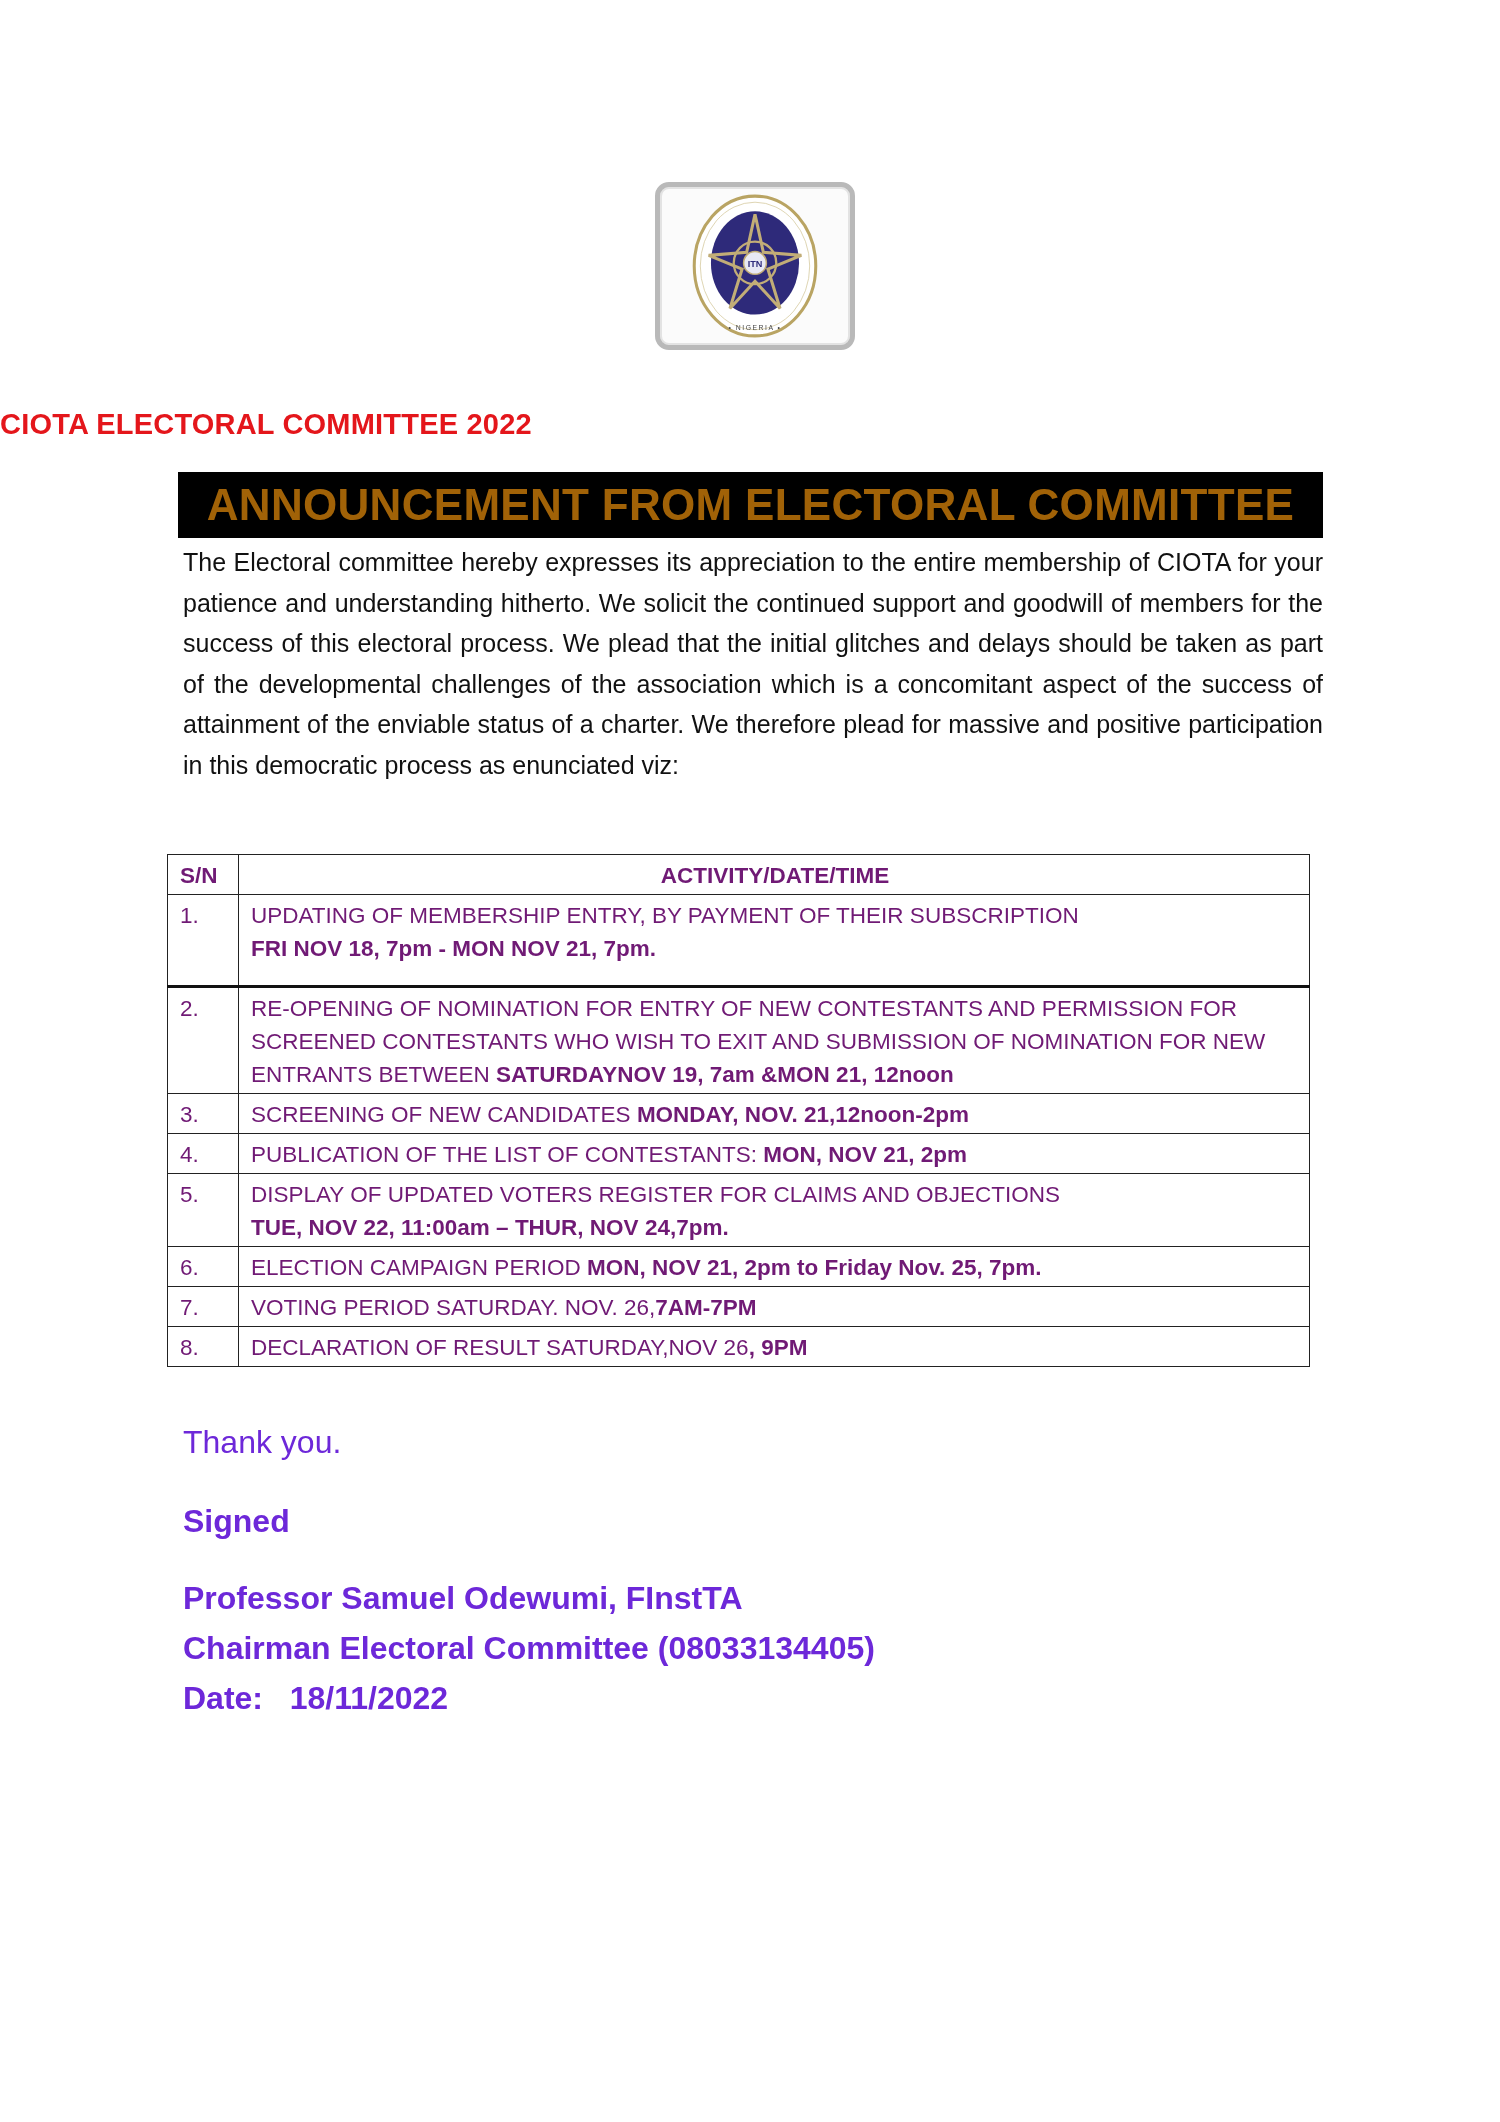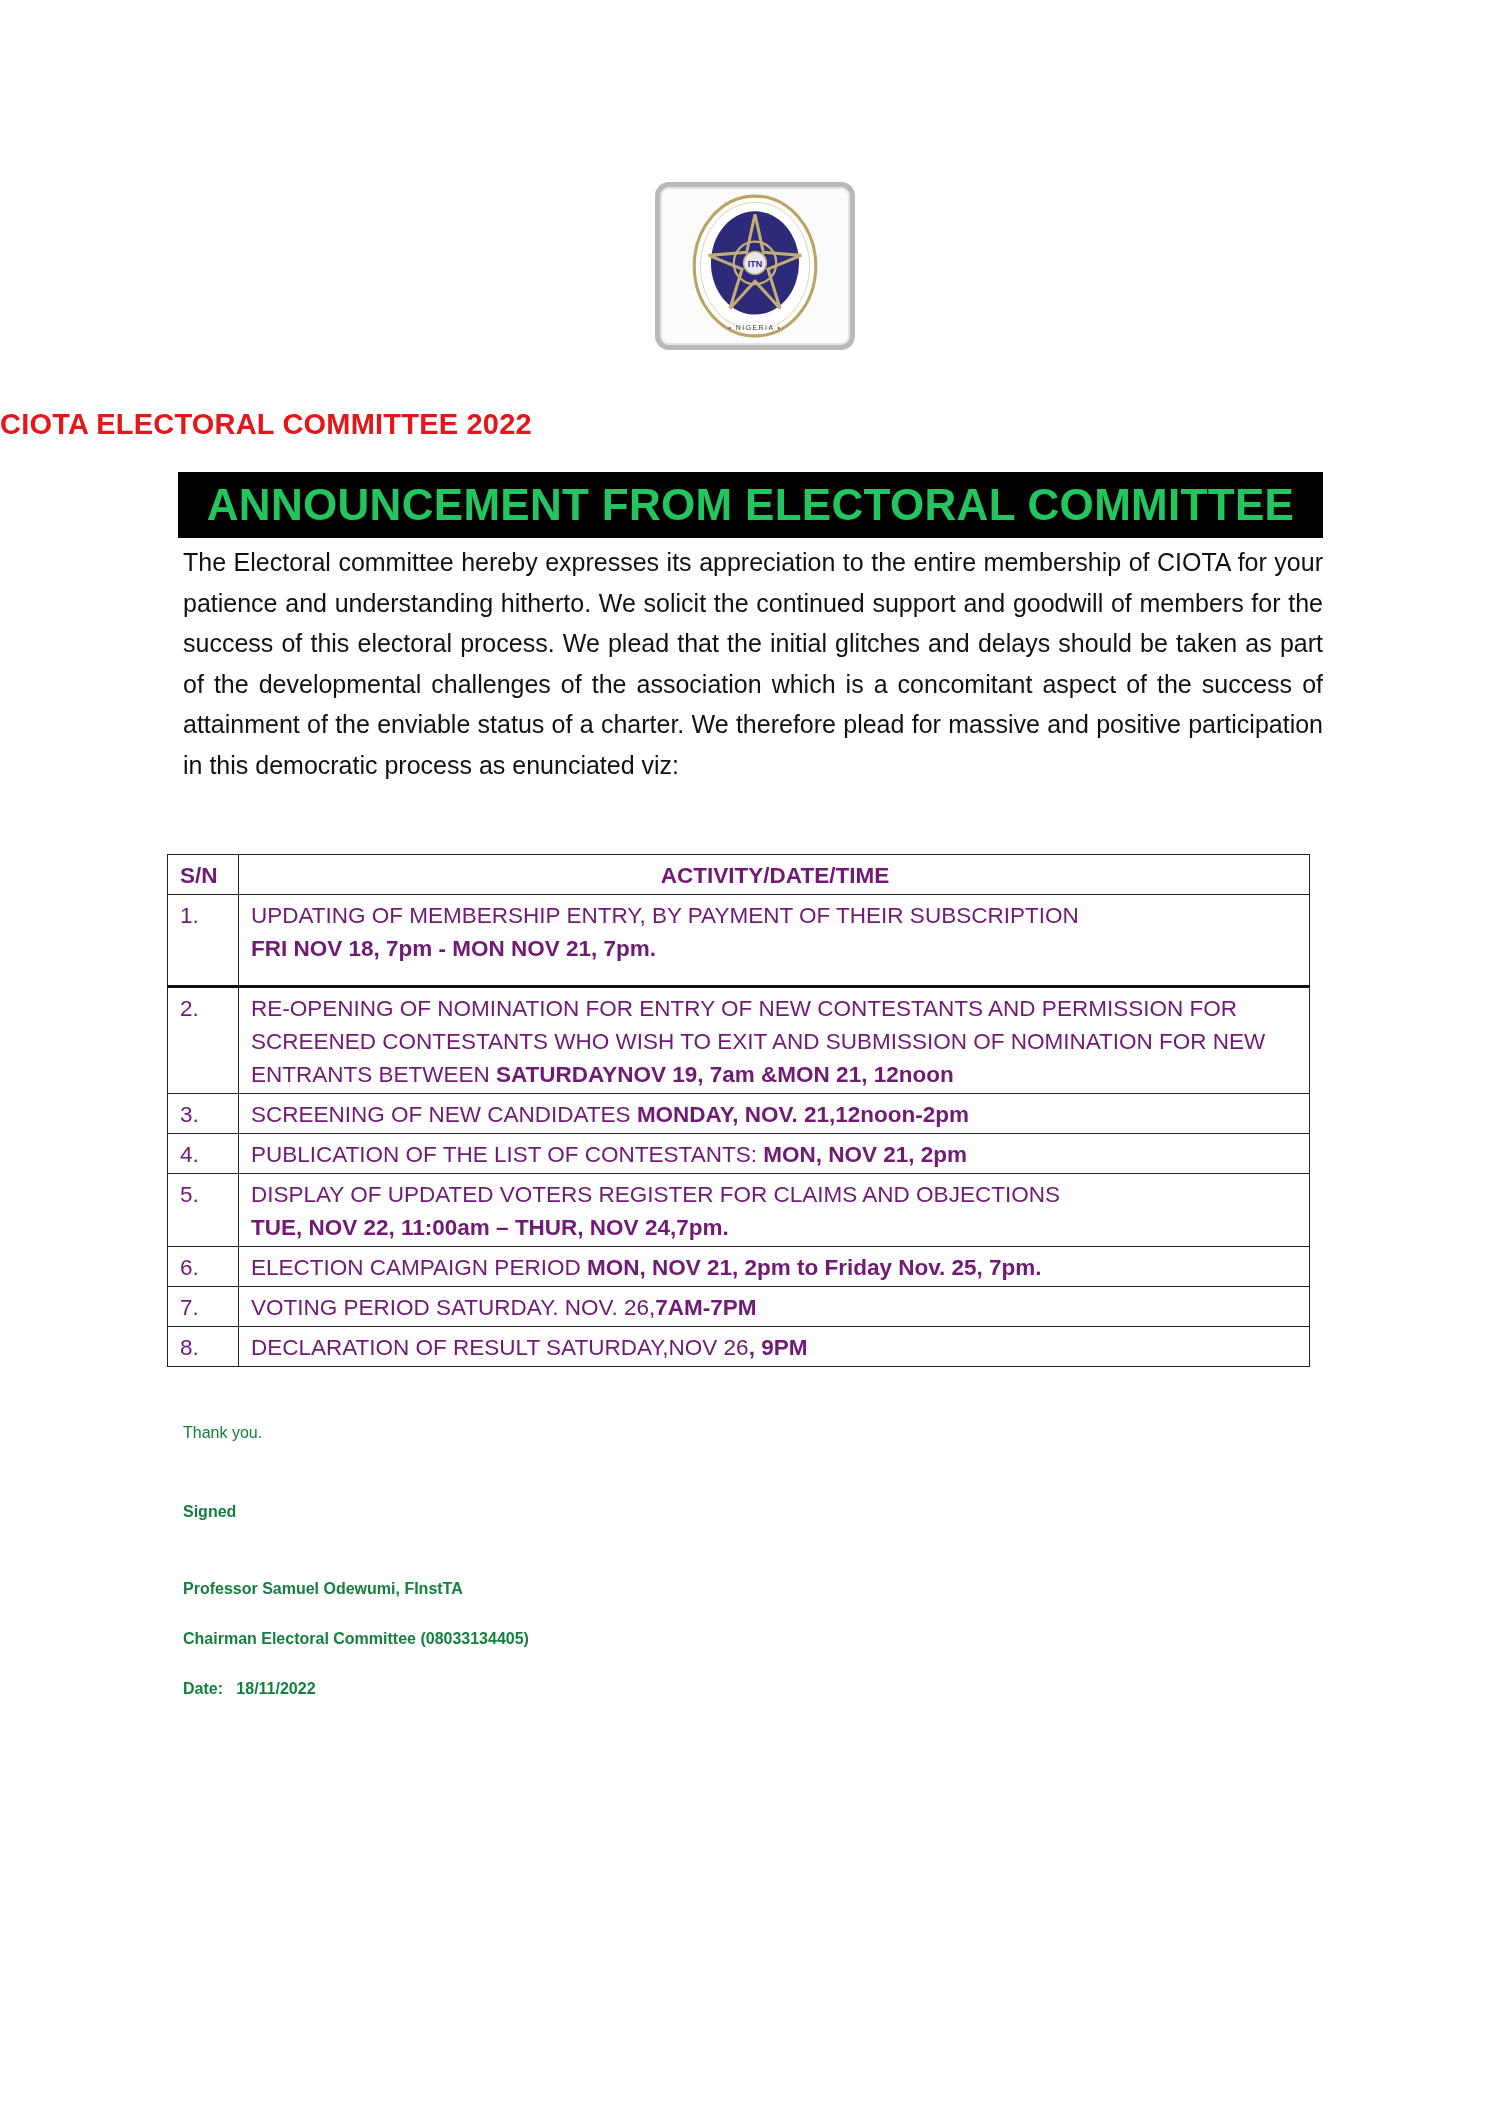--- a/index.html
+++ b/index.html
@@ -8,39 +8,39 @@
 
   .logo-box { position: absolute; left: 655px; top: 182px; width: 200px; height: 168px;
               border: 5px solid #b9b9b9; border-radius: 14px; box-sizing: border-box;
               background: #fbfbfb; box-shadow: inset 0 0 0 2px #e3e3e3; }
   .logo-box svg { position: absolute; left: 0; top: 0; width: 100%; height: 100%; }
 
   .org-title { position: absolute; left: 0; width: 1500px; top: 408px; text-align: left;
                color: #e4161b; font-weight: bold; font-size: 29px; letter-spacing: 0.2px; }
 
   .banner { position: absolute; left: 178px; top: 472px; width: 1145px; height: 66px;
-            background: #000; color: #22c55e; text-align: center; font-weight: bold;
+            background: #000; color: #a16207; text-align: center; font-weight: bold;
             font-size: 44px; line-height: 66px; letter-spacing: 0.3px; }
 
   .intro { position: absolute; left: 183px; top: 542px; width: 1140px;
            font-size: 25px; line-height: 40.5px; text-align: justify; color: #111; margin: 0; }
 
   table.sched { position: absolute; left: 167px; top: 854px; width: 1143px;
                 border-collapse: collapse; font-size: 22.5px; color: #701a75; }
   table.sched td, table.sched th { border: 1.5px solid #222; vertical-align: top;
                 padding: 4px 10px 2px 12px; line-height: 33px; }
   table.sched th { font-weight: bold; height: 33px; }
   table.sched th.sn { text-align: left; }
   table.sched th.act { text-align: center; }
   table.sched td.sn { width: 48px; }
   table.sched tr.r1 td { height: 84px; }
   table.sched tr.r2 td { border-top: 3px solid #111; }
   .b { font-weight: bold; }
 
-  .closing { position: absolute; left: 183px; font-size: 16px; color: #15803d; }
+  .closing { position: absolute; left: 183px; font-size: 32px; color: #6d28d9; }
   .it { font-weight: bold; }
 </style>
 </head>
 <body>
 
 <div class="logo-box">
   <svg viewBox="0 0 190 208">
     <ellipse cx="95" cy="104" rx="80" ry="92" fill="#fff" stroke="#b9a463" stroke-width="4"></ellipse>
     <ellipse cx="95" cy="104" rx="72" ry="84" fill="none" stroke="#d4c89a" stroke-width="1"></ellipse>
     <ellipse cx="95" cy="100" rx="58" ry="68" fill="#2e2a7a"></ellipse>

